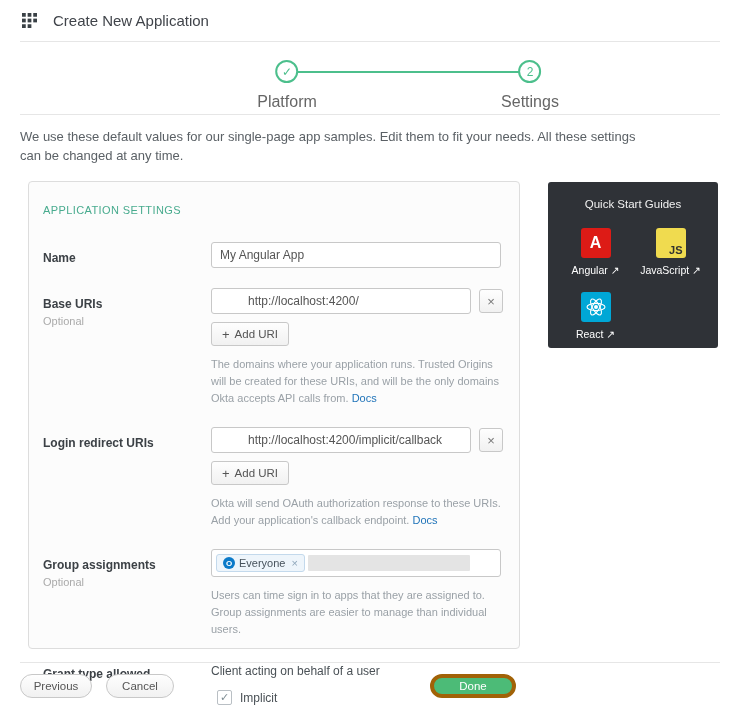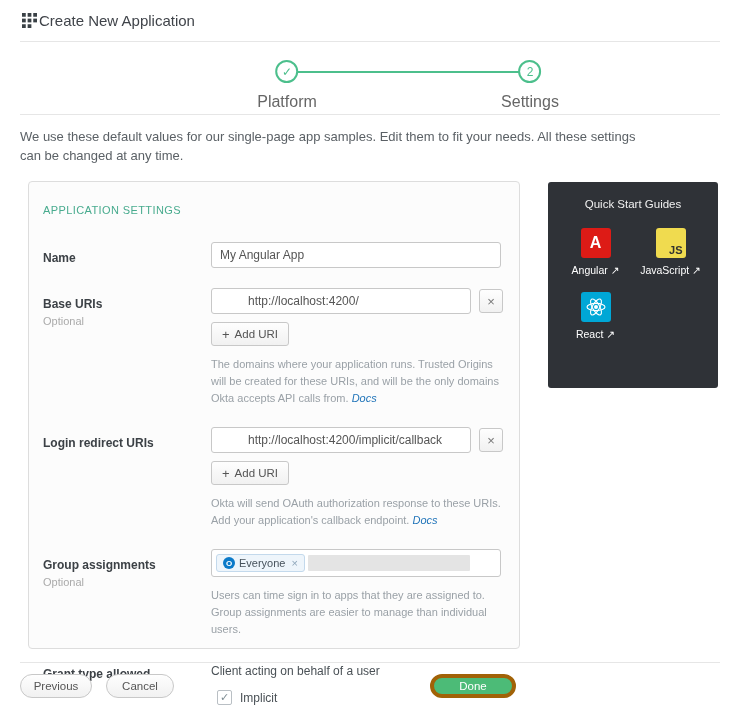--- a/index.html
+++ b/index.html
@@ -1,21 +1,21 @@
 <!DOCTYPE html>
 <html style="--accent-teal: #4cbf8c; --done-green: #4cbb77; --link-blue: #2074b9; --angular-red: #dd1b16; --js-yellow: #f0db4f; --react-blue: #00a7d6; --sidebar-dark: #2f3237;"><head>
 <meta charset="utf-8">
 <style>
   * { box-sizing: border-box; }
   html,body { margin:0; padding:0; background:#fff; }
   body { font-family:"Liberation Sans", sans-serif; }
   .page { position:relative; width:740px; height:714px; background:#fff; overflow:hidden; }
 
   
-  .topbar { position:absolute; left:22px; top:12px; display:flex; align-items:center; gap:2px; }
+  .topbar { position:absolute; left:22px; top:12px; display:flex; align-items:center; gap:16px; }
   .topbar h1 { margin:0; font-size:15px; font-weight:400; color:#40444a; }
 
   .divider { position:absolute; left:20px; right:20px; height:1px; background:#e6e6e6; }
   .d1 { top:41px; } .d2 { top:114px; } .d3 { top:662px; }
 
   
   .stepper { position:absolute; top:55px; left:0; width:100%; height:55px; }
   .connector { position:absolute; left:298px; top:16px; width:222px; height:2px; background:var(--accent-teal,#4cbf8c); }
   .step { position:absolute; top:0; transform:translateX(-50%); text-align:center; }
   .step1 { left:287px; } .step2 { left:530px; }
@@ -44,42 +44,42 @@
   .uri-input { width:260px;padding-left:36px; }
   .uri-line { display:flex; align-items:center; gap:8px; margin-bottom:8px; }
   .xbtn { width:24px; height:24px; border:1px solid #c8c8c8; border-radius:3px;
           background:linear-gradient(#fefefe,#f1f1f1); color:#777; font-size:13px;
           line-height:1; cursor:pointer; padding:0; }
   .add-btn { height:24px; border:1px solid #c8c8c8; border-radius:3px; padding:0 10px;
              background:linear-gradient(#fefefe,#f1f1f1); color:#555; font-size:11.5px;
              display:inline-flex; align-items:center; gap:5px; cursor:pointer; font-family:inherit; }
   .plus { font-size:13px; }
   .help { width:298px; margin:10px 0 0 0; font-size:11px; line-height:1.55; color:#9aa1a7; }
-  .docs { color:var(--link-blue,#2074b9); text-decoration:none; cursor:pointer;font-style:italic; }
+  .docs { color:var(--link-blue,#2074b9); text-decoration:none; cursor:pointer; }
 
   
   .tag-input { width:290px; height:28px; border:1px solid #c8c8c8; border-radius:3px;
                background:#fff; display:flex; align-items:center; padding:0 4px; cursor:text; }
   .chip { display:inline-flex; align-items:center; gap:4px; background:#eef5fb;
           border:1px solid #c3d9ec; border-radius:3px; padding:2px 6px; font-size:11px; color:#47525c; }
   .okta-dot { width:12px; height:12px; border-radius:50%; background:#0b7ac9; color:#fff;
               font-size:8px; font-weight:700; display:flex; align-items:center; justify-content:center; }
   .chip-x { color:#8fa6ba; margin-left:2px; cursor:pointer; }
   .filler { flex:0 0 162px; height:16px; background:#e4e4e4; margin-left:3px; border-radius:1px; }
 
   
   .grant-desc { font-size:12px; color:#4a5156; padding-top:6px; margin-bottom:12px; }
   .chk-row { display:flex; align-items:center; gap:8px; margin-left:6px; }
   .checkbox { width:15px; height:15px; border:1px solid #b9bfc4; border-radius:2px; background:#fff;
               display:flex; align-items:center; justify-content:center; font-size:11px;
               color:#7d8b92; cursor:pointer; }
   .chk-label { font-size:12px; color:#4a5156; }
 
   
-  .quick-card { position:absolute; left:548px; top:182px; width:170px; height:206px;
+  .quick-card { position:absolute; left:548px; top:182px; width:170px; height:166px;
                 background:var(--sidebar-dark,#2f3237); border-radius:3px; padding:16px 10px; }
   .quick-title { text-align:center; font-size:11.5px; color:#f0f0f0; margin-bottom:18px; }
   .guides { display:grid; grid-template-columns:1fr 1fr; row-gap:16px; }
   .guide { display:flex; flex-direction:column; align-items:center; gap:6px;
            text-decoration:none; cursor:pointer; }
   .gicon { width:30px; height:30px; border-radius:3px; display:flex; align-items:center; justify-content:center; }
   .gicon.angular { background:var(--angular-red,#dd1b16); color:#fff; font-weight:700; font-size:16px; }
   .gicon.js { background:var(--js-yellow,#f0db4f); color:#323330; font-weight:700; font-size:11px;
               align-items:flex-end; justify-content:flex-end; padding:2px 3px; }
   .gicon.react { background:var(--react-blue,#00a7d6); }

